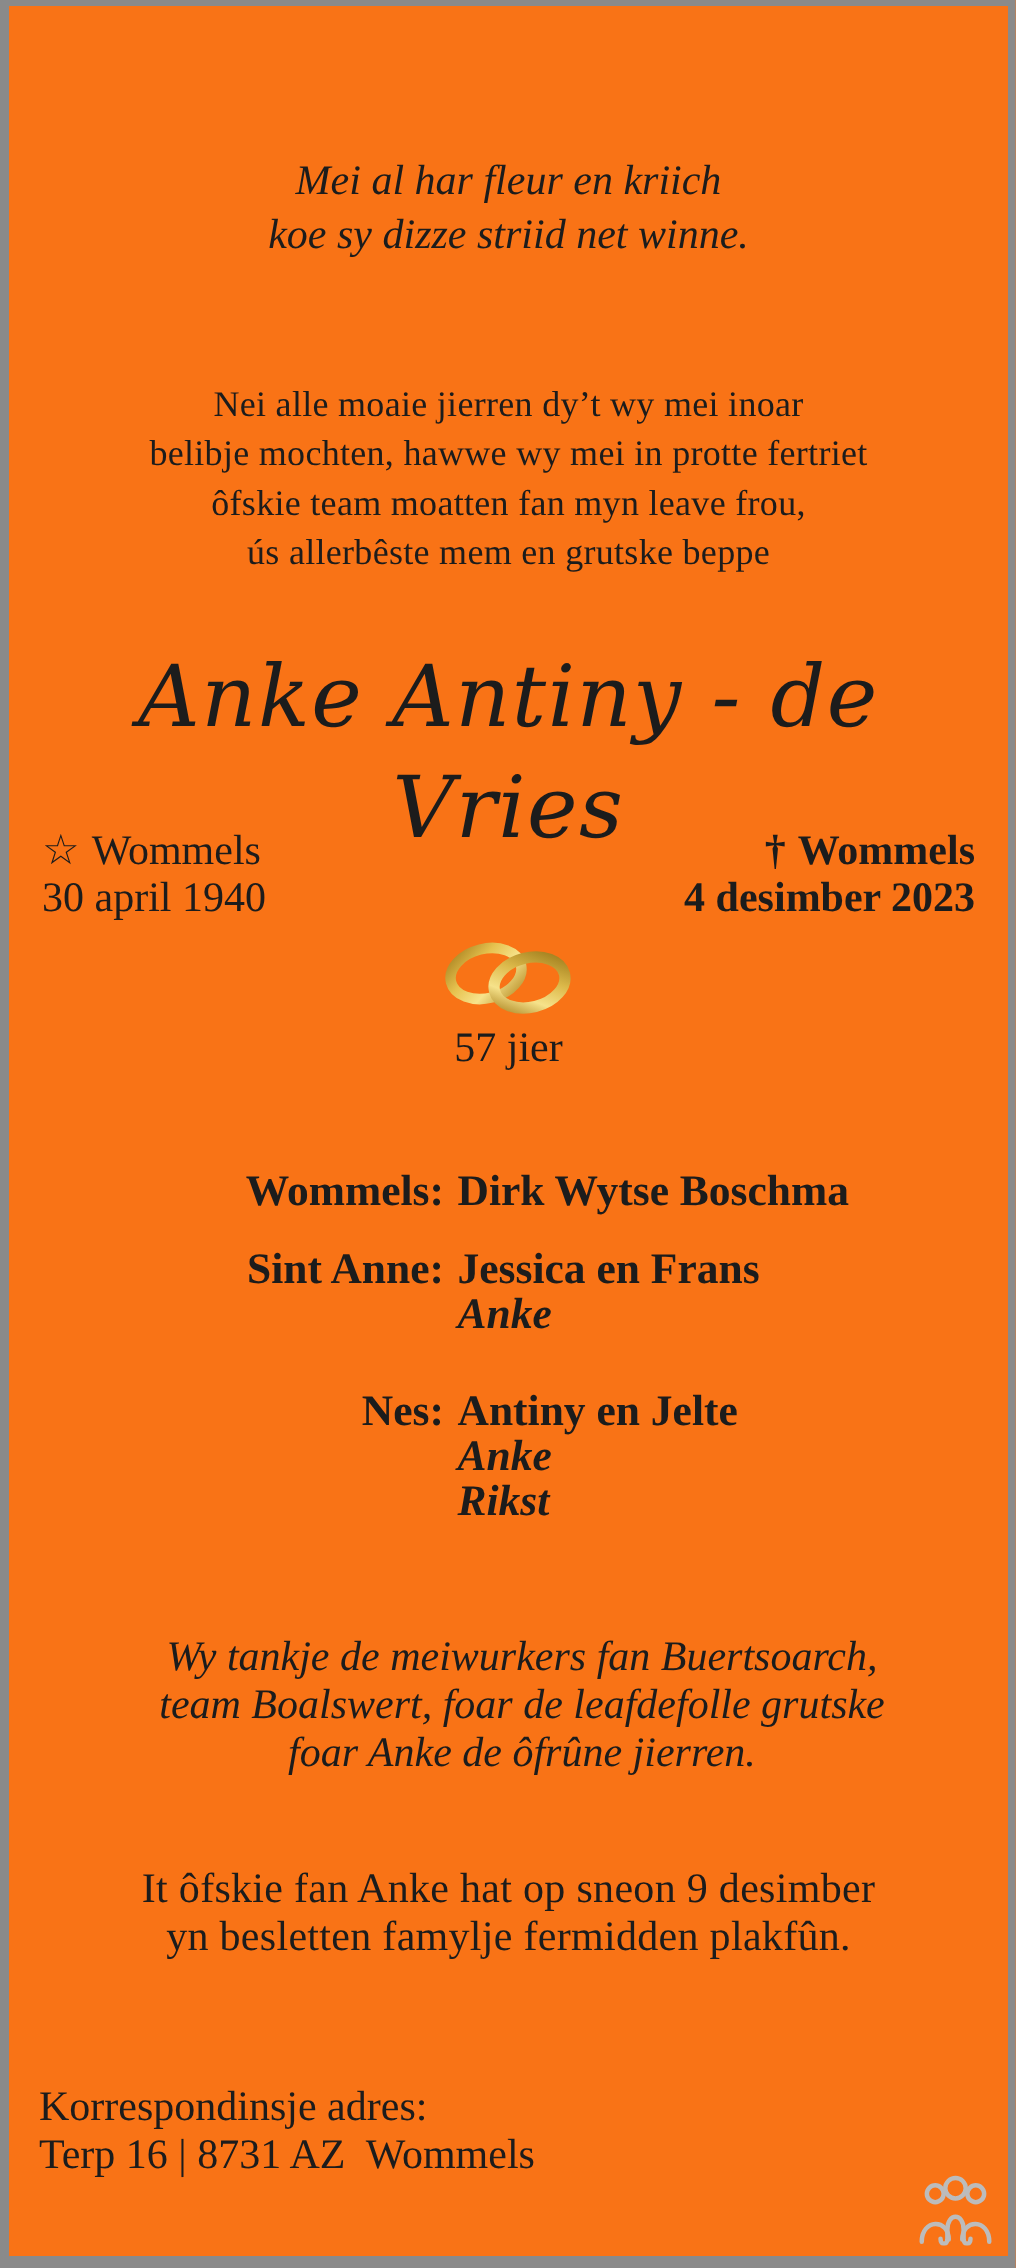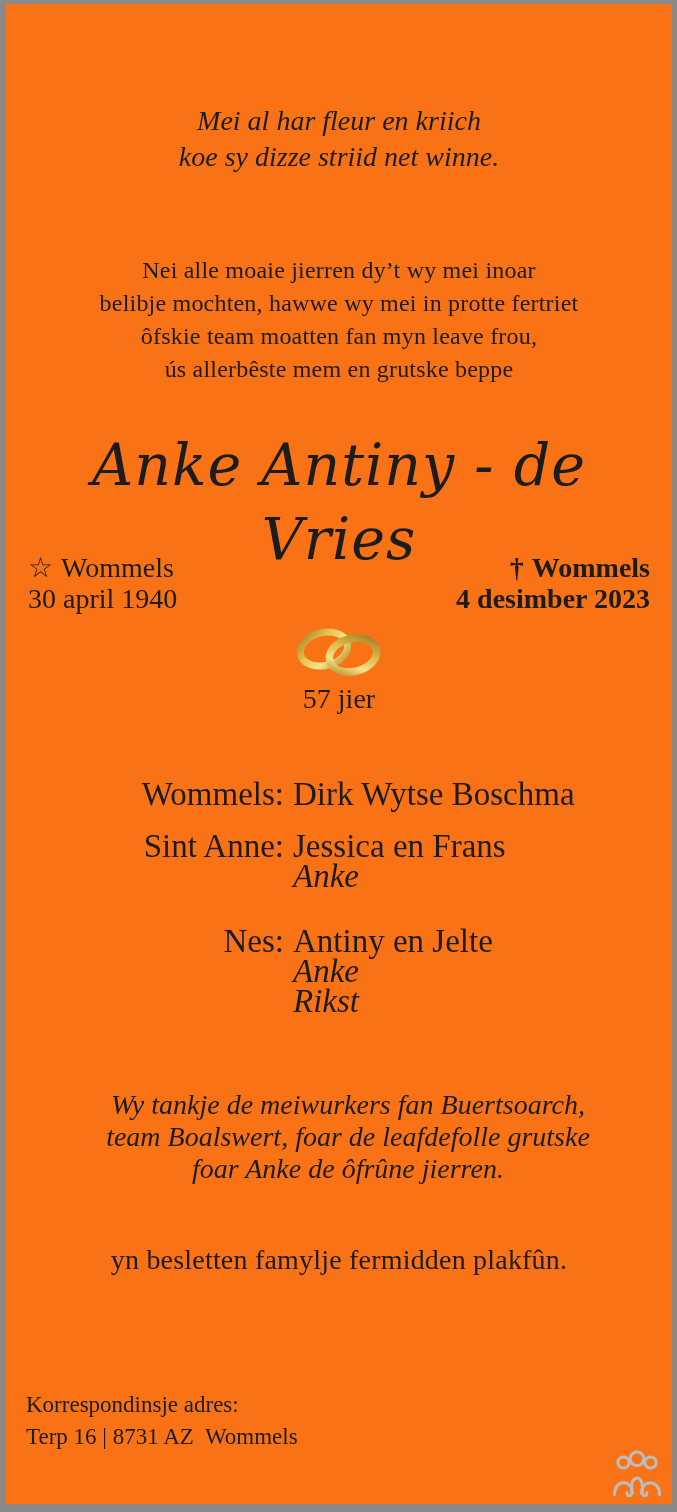--- a/index.html
+++ b/index.html
@@ -23,31 +23,31 @@
     letter-spacing:1px;
   }
 
   .vitals-left  { position:absolute; left:22px;  top:548px; font-size:28px; line-height:31px; }
   .vitals-right { position:absolute; right:22px; top:548px; font-size:28px; line-height:31px; text-align:right;font-weight:bold; }
   .sym { display:inline-block; margin-right:8px; }
 
   .rings { position:absolute; top:622px; left:50%; transform:translateX(-50%); width:92px; height:52px; }
   .duration { top:679px; font-size:28px; line-height:32px; }
 
-  .family { position:absolute; left:22px; top:775px; font-size:33px; line-height:30px; }
+  .family { position:absolute; left:34px; top:775px; font-size:29px; line-height:30px;font-weight:bold; }
   .frow { display:grid; grid-template-columns:256px auto; column-gap:9px; }
   .frow .place { text-align:right; }
   .frow + .frow.gap1 { margin-top:22px; }
   .frow + .frow.gap2 { margin-top:35px; }
   .it { font-style:italic; }
 
   .gratitude { top:1085px; font-style:italic; font-size:28px; line-height:32px;margin-left:18px; }
   .farewell { top:1240px; font-size:28px; line-height:32px; letter-spacing:0.2px; }
 
-  .correspondence { position:absolute; left:20px; top:1385px; font-size:23px; line-height:32px; }
+  .correspondence { position:absolute; left:20px; top:1385px; font-size:28px; line-height:32px; }
 
   .logo { position:absolute; right:9px; bottom:7px; width:52px; height:47px; }
 </style>
 </head>
 <body>
 
 <div class="page">
   <div class="sheet">
 
     <div class="block center epigraph">
@@ -119,20 +119,21 @@
       </div>
     </div>
 
     <div class="block center gratitude">
       <div class="line">Wy tankje de meiwurkers fan Buertsoarch,</div>
       <div class="line">team Boalswert, foar de leafdefolle grutske</div>
       <div class="line">foar Anke de ôfrûne jierren.</div>
     </div>
 
     <div class="block center farewell">
+      <div class="line">It ôfskie fan Anke hat op sneon 9 desimber</div>
       <div class="line">yn besletten famylje fermidden plakfûn.</div>
     </div>
 
     <div class="correspondence">
       <div>Korrespondinsje adres:</div>
       <div class="line">Terp 16 | 8731 AZ  Wommels</div>
     </div>
 
     <svg class="logo" viewBox="0 0 52 47" aria-hidden="true">
       <g fill="none" stroke="#bcbcbc" stroke-width="3" stroke-linecap="round">

